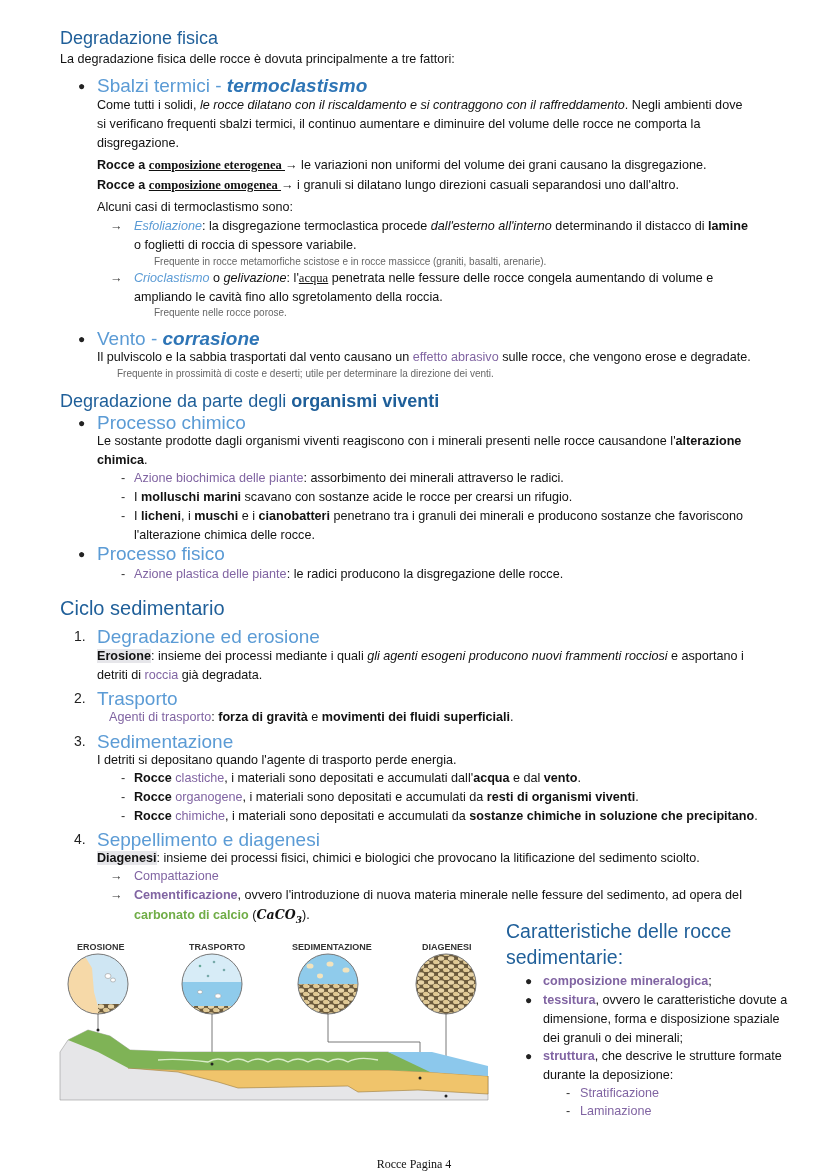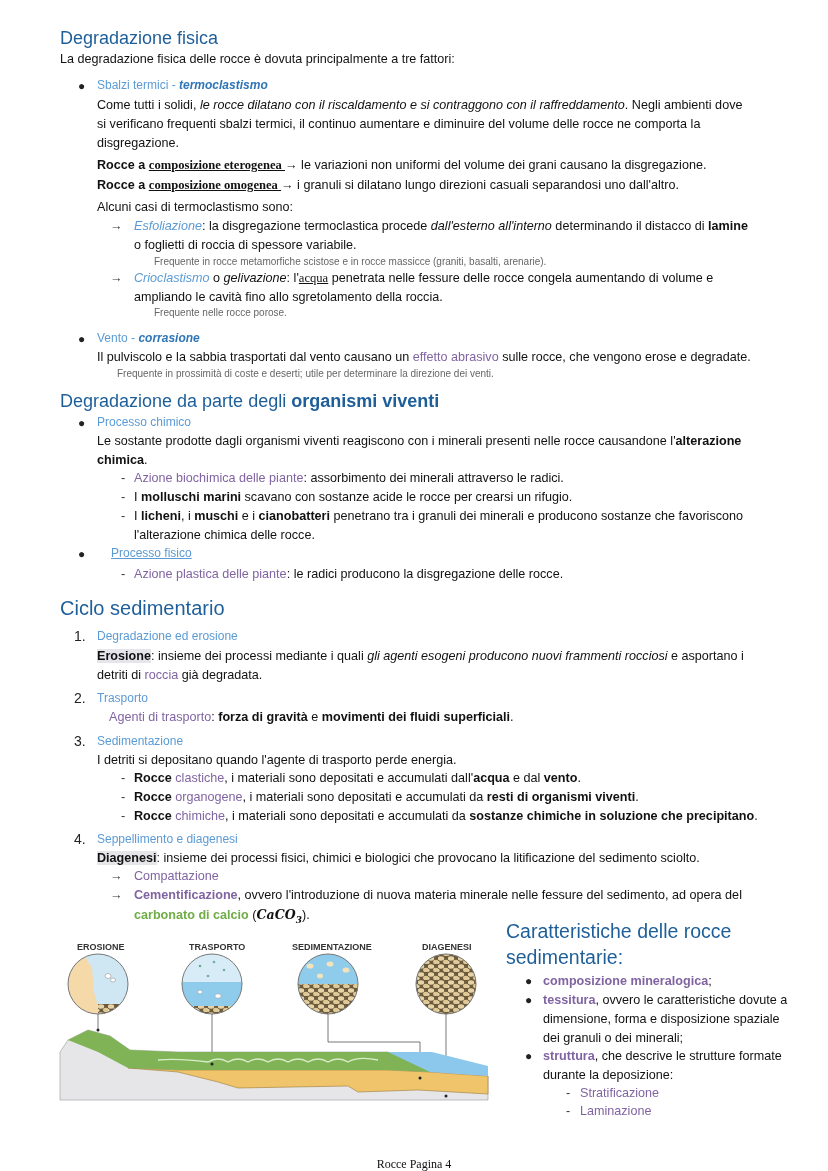--- a/index.html
+++ b/index.html
@@ -13,21 +13,21 @@
   .sub i b, .sub b i { color: #2e75b6; }
   .purple { color: #8064a2; }
   .green { color: #70ad47; }
   .small { font-size: 10px; color: #666; line-height: 14px; padding-left: 20px; }
   .bullet { position: absolute; left: 78px; font-size: 12px; color: #222; }
   .arrow { position: absolute; left: 110px; color: #333; }
   .dash { position: absolute; left: 121px; color: #333; }
   .num { position: absolute; left: 74px; color: #222; font-size: 14px; }
   u { text-decoration: underline; font-family: Liberation Serif, serif; }
   .hl { background: #e6e6ea; }
-  .sub-heading { font-size: 12px; line-height: 19px; }
+  .sub-heading { font-size: 19px; line-height: 19px; }
   .caco { font-family: "DejaVu Serif", serif; font-weight: bold; font-style: italic; }
   .fig { position: absolute; left: 58px; top: 932px; width: 432px; height: 172px; }
   .fig-label { position: absolute; top: 6px; font-size: 9px; font-weight: bold; color: #333; letter-spacing: 0; }
   .side-h { position: absolute; left: 506px; top: 918px; color: #1f5f99; font-size: 19.5px; line-height: 26px; width: 300px; }
   .footer { position: absolute; top: 1155px; left: 0; width: 828px; text-align: center;
             font-family: "Liberation Serif", serif; font-size: 12px; color: #111; }
 </style>
 </head>
 <body>
 
@@ -92,21 +92,21 @@
   <span class="dash" style="top:488px;">-</span>
   <div class="abs" style="left:134px;top:488px;">
     <span>I </span><b>molluschi marini</b><span> scavano con sostanze acide le rocce per crearsi un rifugio.</span>
   </div>
   <span class="dash" style="top:507px;">-</span>
   <div class="abs" style="left:134px;top:507px;width:690px;">
     <span>I </span><b>licheni</b><span>, i </span><b>muschi</b><span> e i </span><b>cianobatteri</b><span> penetrano tra i granuli dei minerali e producono sostanze che favoriscono</span><br>
     <span>l'alterazione chimica delle rocce.</span>
   </div>
   <span class="bullet" style="top:545px;">●</span>
-  <div class="abs sub sub-heading" style="left:111px;top:544px;text-decoration:underline;">Processo fisico</div>
+  <div class="abs sub sub-heading" style="left:97px;top:544px;">Processo fisico</div>
   <span class="dash" style="top:565px;">-</span>
   <div class="abs" style="left:134px;top:565px;">
     <span class="purple">Azione plastica delle piante</span><span>: le radici producono la disgregazione delle rocce.</span>
   </div>
 
   <h1 class="h1" style="top:596px;font-size:20px;">Ciclo sedimentario</h1>
 
   <span class="num" style="top:627px;">1.</span>
   <div class="abs sub sub-heading" style="left:97px;top:627px;">Degradazione ed erosione</div>
   <div class="abs" style="left:97px;top:647px;width:725px;">

